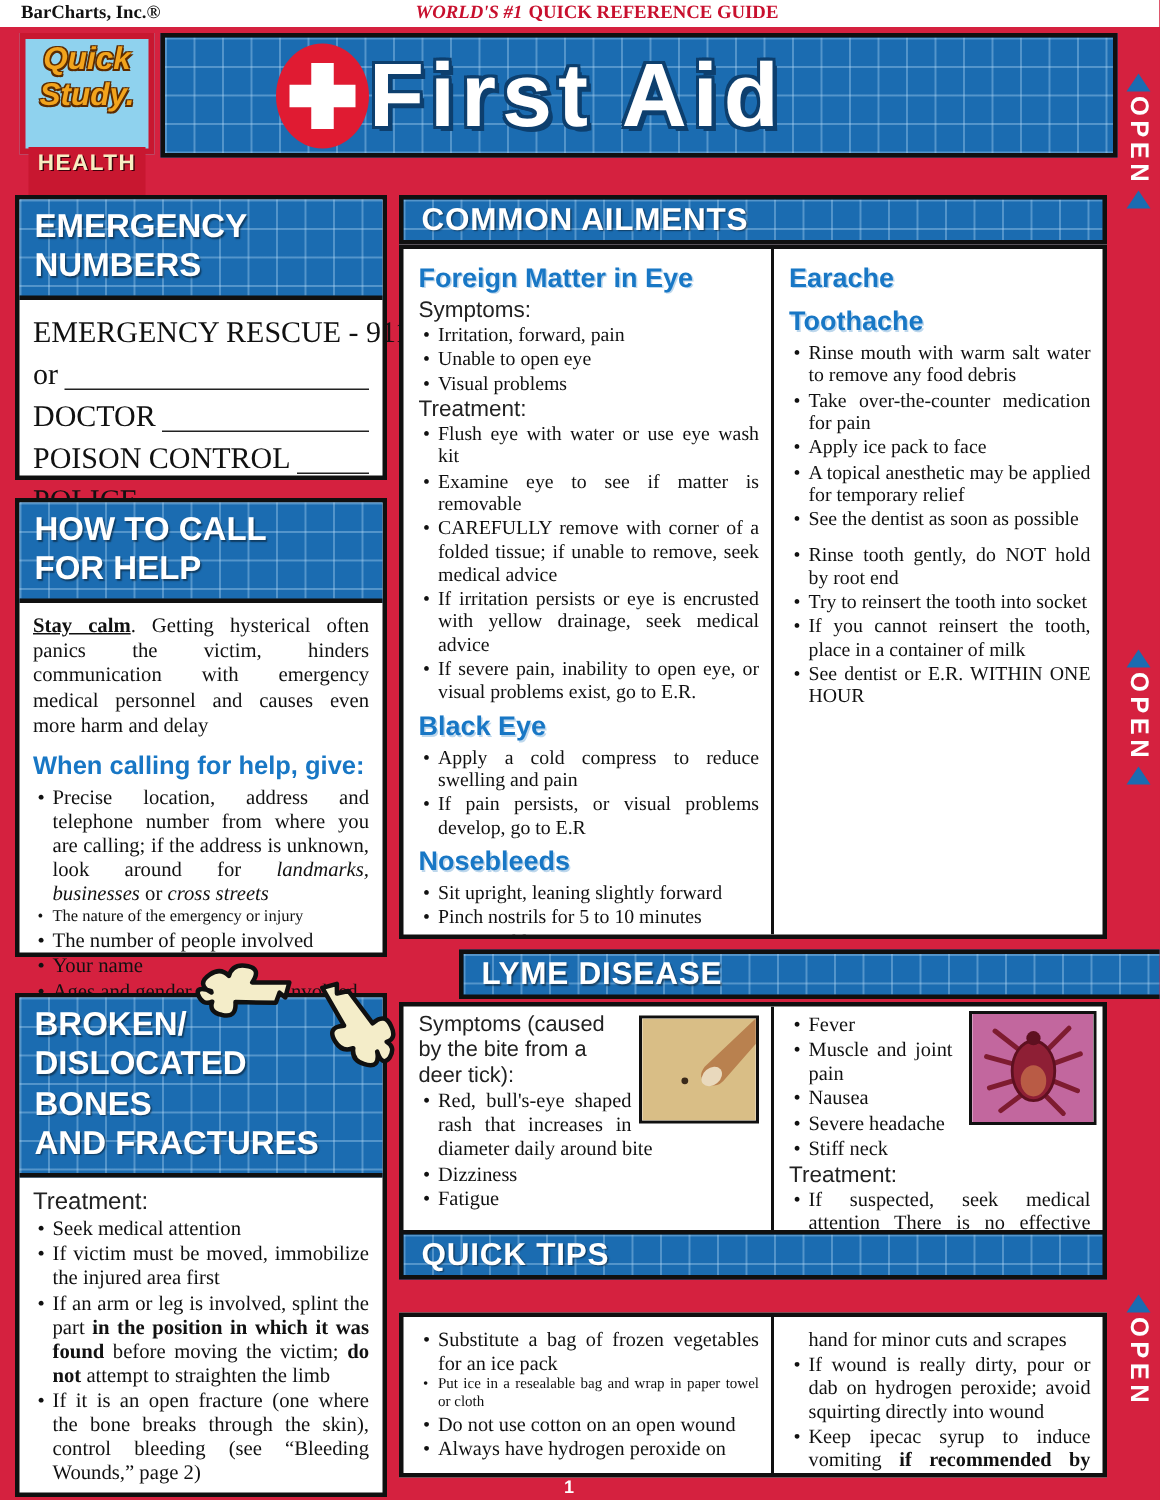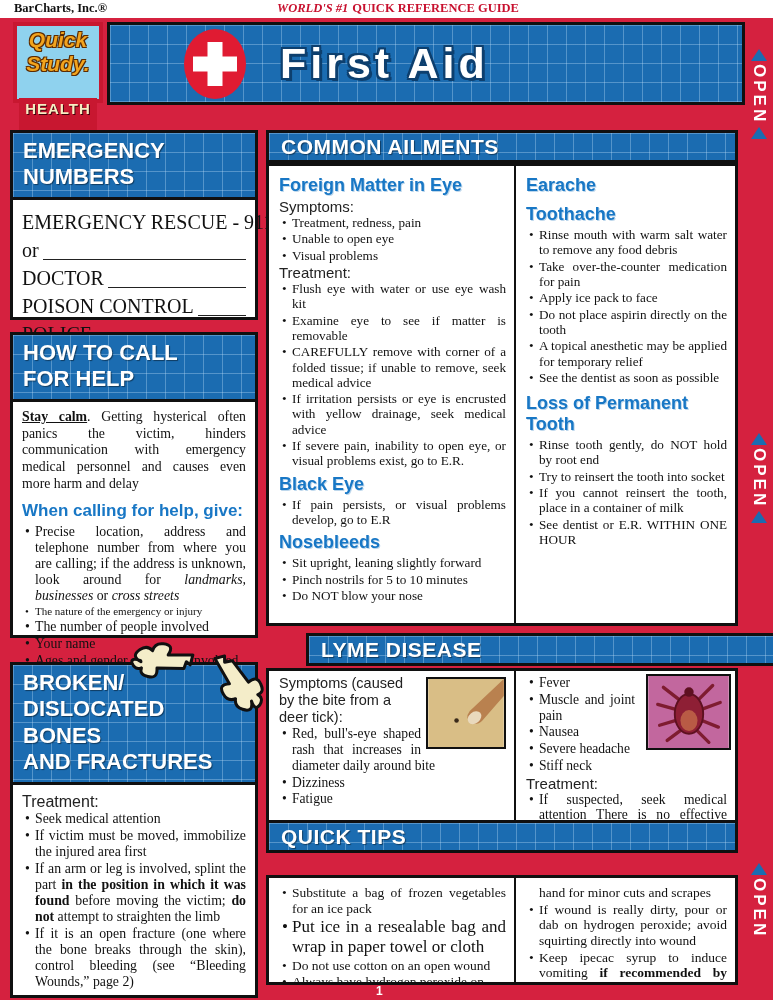--- a/index.html
+++ b/index.html
@@ -41,22 +41,22 @@
                 text-align:center; line-height:22px; letter-spacing:1px;
                 text-shadow:1px 1px 0 #3d000a; }
 
   
   .titlebar { position:absolute; left:107px; top:22px; width:638px; height:83px;
               border:3px solid #101010; display:flex; align-items:center; }
   .cross { position:relative; width:62px; height:70px; background:#e01b32; border-radius:50%;
            margin-left:74px; flex:0 0 auto; }
   .cross .cv { position:absolute; left:50%; top:50%; width:15px; height:44px; background:#fff; transform:translate(-50%,-50%); }
   .cross .ch { position:absolute; left:50%; top:50%; width:44px; height:15px; background:#fff; transform:translate(-50%,-50%); }
-  .page-title { font-family:"Liberation Sans", sans-serif; font-weight:bold; font-size:43px;
-                color:#ffffff; margin-left:34px; letter-spacing:4px; white-space:nowrap;
+  .page-title { font-family:"Liberation Sans", sans-serif; font-weight:bold; font-size:60px;
+                color:#ffffff; letter-spacing:4px; white-space:nowrap;
                 text-shadow:3px 3px 0 #0d3f6e, -2px -2px 0 #0d3f6e, 2px -2px 0 #0d3f6e,
                             -2px 2px 0 #0d3f6e, 2px 0 0 #0d3f6e, -2px 0 0 #0d3f6e,
                             0 2px 0 #0d3f6e, 0 -2px 0 #0d3f6e; }
 
   
   .open-tab { position:absolute; left:748px; width:22px; display:flex; flex-direction:column; align-items:center; }
   .tri-up { width:0; height:0; border-left:8px solid transparent; border-right:8px solid transparent;
             border-bottom:12px solid #1b6cb1; margin:3px 0; }
   .open-text { writing-mode:vertical-rl; text-orientation:mixed;
                font-family:"Liberation Sans", sans-serif; font-weight:bold; font-size:17px;
@@ -222,38 +222,39 @@
 </div>
 
 <div class="band bluegrid" style="top:130px;">COMMON AILMENTS</div>
 <div class="bigbox" style="top:163px; height:463px;">
   <div class="colL">
     <div class="sec">
       <div class="h3">Foreign Matter in Eye</div>
       <div class="lab">Symptoms:</div>
       <div>
 
-      <div class="b">Treatment, redness, pain</div>
+      <div class="b">Irritation, forward, pain</div>
           <div class="b">Unable to open eye</div>
           <div class="b">Visual problems</div>
         </div>
       <div class="lab">Treatment:</div>
       <div>
 
       <div class="b">Flush eye with water or use eye wash kit</div>
           <div class="b">Examine eye to see if matter is removable</div>
           <div class="b">CAREFULLY remove with corner of a folded tissue; if unable to remove, seek medical advice</div>
           <div class="b">If irritation persists or eye is encrusted with yellow drainage, seek medical advice</div>
           <div class="b">If severe pain, inability to open eye, or visual problems exist, go to E.R.</div>
         </div>
     </div>
     <div class="sec">
       <div class="h3">Black Eye</div>
       <div>
 
+      <div class="b">Apply a cold compress to reduce swelling and pain</div>
           <div class="b">If pain persists, or visual problems develop, go to E.R</div>
         </div>
     </div>
     <div class="sec">
       <div class="h3">Nosebleeds</div>
       <div>
 
       <div class="b">Sit upright, leaning slightly forward</div>
           <div class="b">Pinch nostrils for 5 to 10 minutes</div>
           <div class="b">Do NOT blow your nose</div>
@@ -264,27 +265,25 @@
     <div class="sec">
       <div class="h3">Earache</div>
     </div>
     <div class="sec" style="margin-top:8px">
       <div class="h3">Toothache</div>
       <div>
 
       <div class="b">Rinse mouth with warm salt water to remove any food debris</div>
           <div class="b">Take over-the-counter medication for pain</div>
           <div class="b">Apply ice pack to face</div>
-          <div class="b">Do not place aspirin directly on the tooth</div>
           <div class="b">A topical anesthetic may be applied for temporary relief</div>
           <div class="b">See the dentist as soon as possible</div>
         </div>
     </div>
     <div class="sec" style="margin-top:8px">
-      <div class="h3">Loss of Permanent Tooth</div>
       <div>
 
       <div class="b">Rinse tooth gently, do NOT hold by root end</div>
           <div class="b">Try to reinsert the tooth into socket</div>
           <div class="b">If you cannot reinsert the tooth, place in a container of milk</div>
           <div class="b">See dentist or E.R. WITHIN ONE HOUR</div>
         </div>
     </div>
   </div>
 </div>
@@ -337,21 +336,21 @@
     <div class="b" style="font-size:13.6px">If suspected, seek medical attention There is no effective home remedy</div>
       </div>
   </div>
 </div>
 
 <div class="band bluegrid" style="top:820px;">QUICK TIPS</div>
 <div class="bigbox" style="top:875px; height:110px;">
   <div class="colL" style="padding-top:7px">
 
   <div class="b" style="font-size:13.5px">Substitute a bag of frozen vegetables for an ice pack</div>
-      <div class="b" style="font-size:17px">Put ice in a resealable bag and wrap in paper towel or cloth</div>
+      <div class="b" style="font-size:10px">Put ice in a resealable bag and wrap in paper towel or cloth</div>
       <div class="b" style="font-size:13.5px">Do not use cotton on an open wound</div>
       <div class="b" style="font-size:13.5px">Always have hydrogen peroxide on</div>
     </div>
   <div class="colR" style="padding-top:7px">
 
   <div class="b no-bullet" style="font-size:13.5px">hand for minor cuts and scrapes</div>
       <div class="b" style="font-size:13.5px">If wound is really dirty, pour or dab on hydrogen peroxide; avoid squirting directly into wound</div>
       <div class="b" style="font-size:13.5px"><span>Keep ipecac syrup to induce vomiting </span><span class="fb">if recommended by poison control</span></div>
     </div>
 </div>

